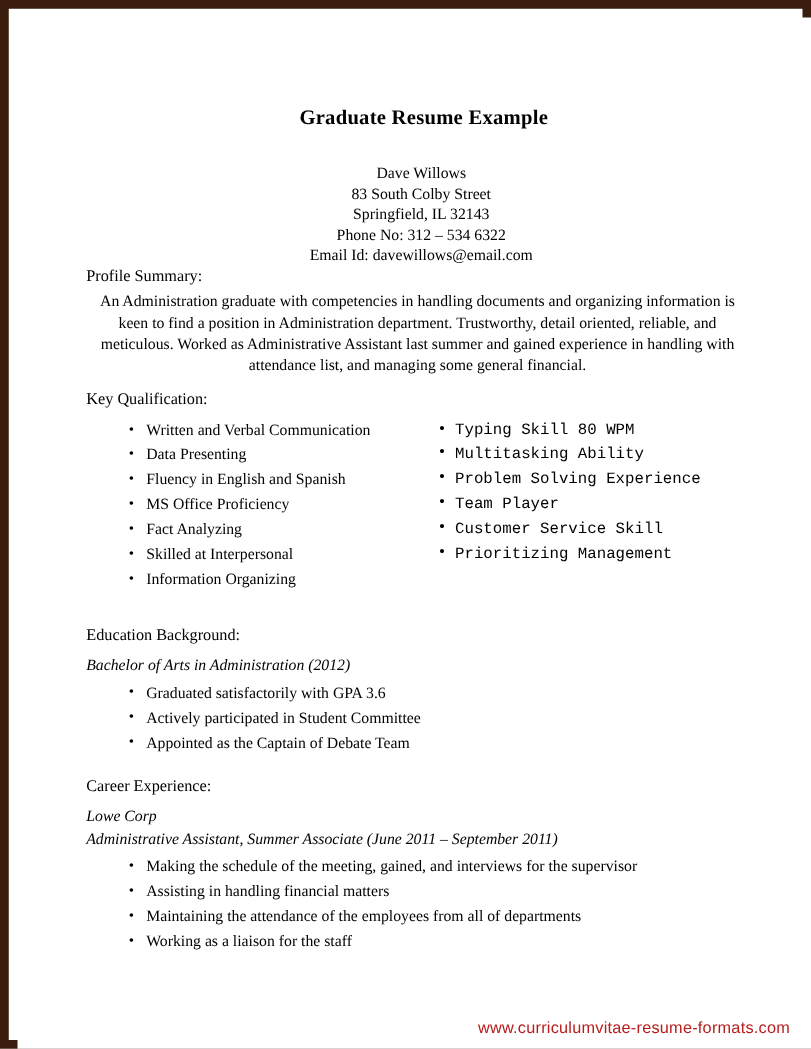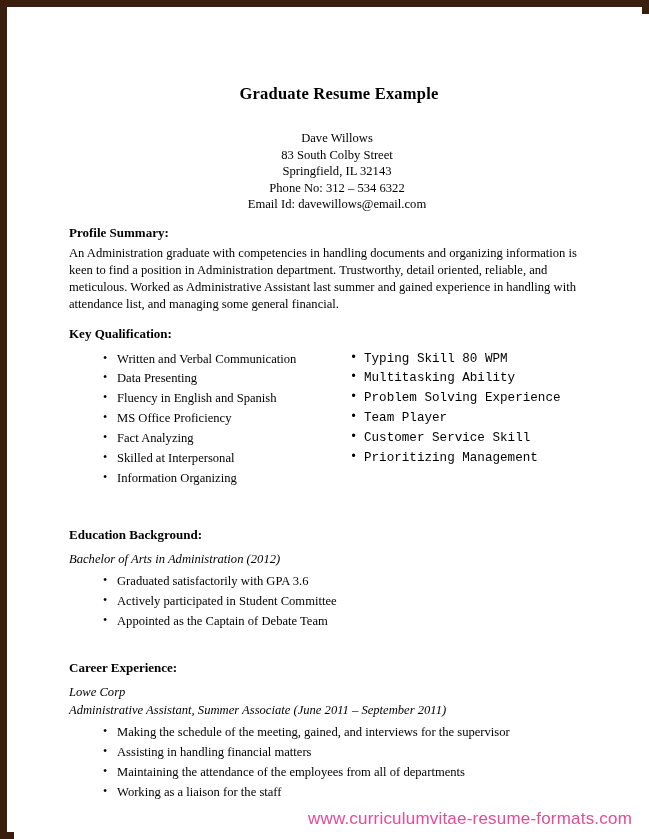--- a/index.html
+++ b/index.html
@@ -48,28 +48,28 @@
   .contact-block {
     text-align: center;
     font-size: 12.6px;
     line-height: 1.32;
     padding-left: 6px;
   }
   .contact-line {
     display: block;
   }
   .section-head {
-    font-weight: bold;
+    font-weight: normal;
     font-size: 13px;
-    margin: 12px 0 4px 0;
+    margin: 0 0 4px 0;
   }
   .para {
     font-size: 12.6px;
     line-height: 1.36;
-    text-align: left;
+    text-align: center;
     margin: 0 0 9px 0;
     font-family: Liberation Serif, serif;
   }
   ul.bullets {
     margin: 4px 0 0 0;
     padding: 0 0 0 34px;
     list-style: none;
   }
   ul.bullets li {
     font-size: 12.6px;
@@ -107,22 +107,22 @@
     height: 26px;
   }
   .spacer-md {
     height: 16px;
   }
   .watermark {
     position: absolute;
     right: 10px;
     bottom: 3px;
     font-family: "Liberation Sans", sans-serif;
-    font-size: 17px;
-    color: #ec4899;
+    font-size: 13px;
+    color: #b91c1c;
     letter-spacing: 0.2px;
     white-space: nowrap;
   }
 </style>
 </head>
 <body>
 
 <div class="page-frame">
   <div class="sheet">
     <div class="doc">

